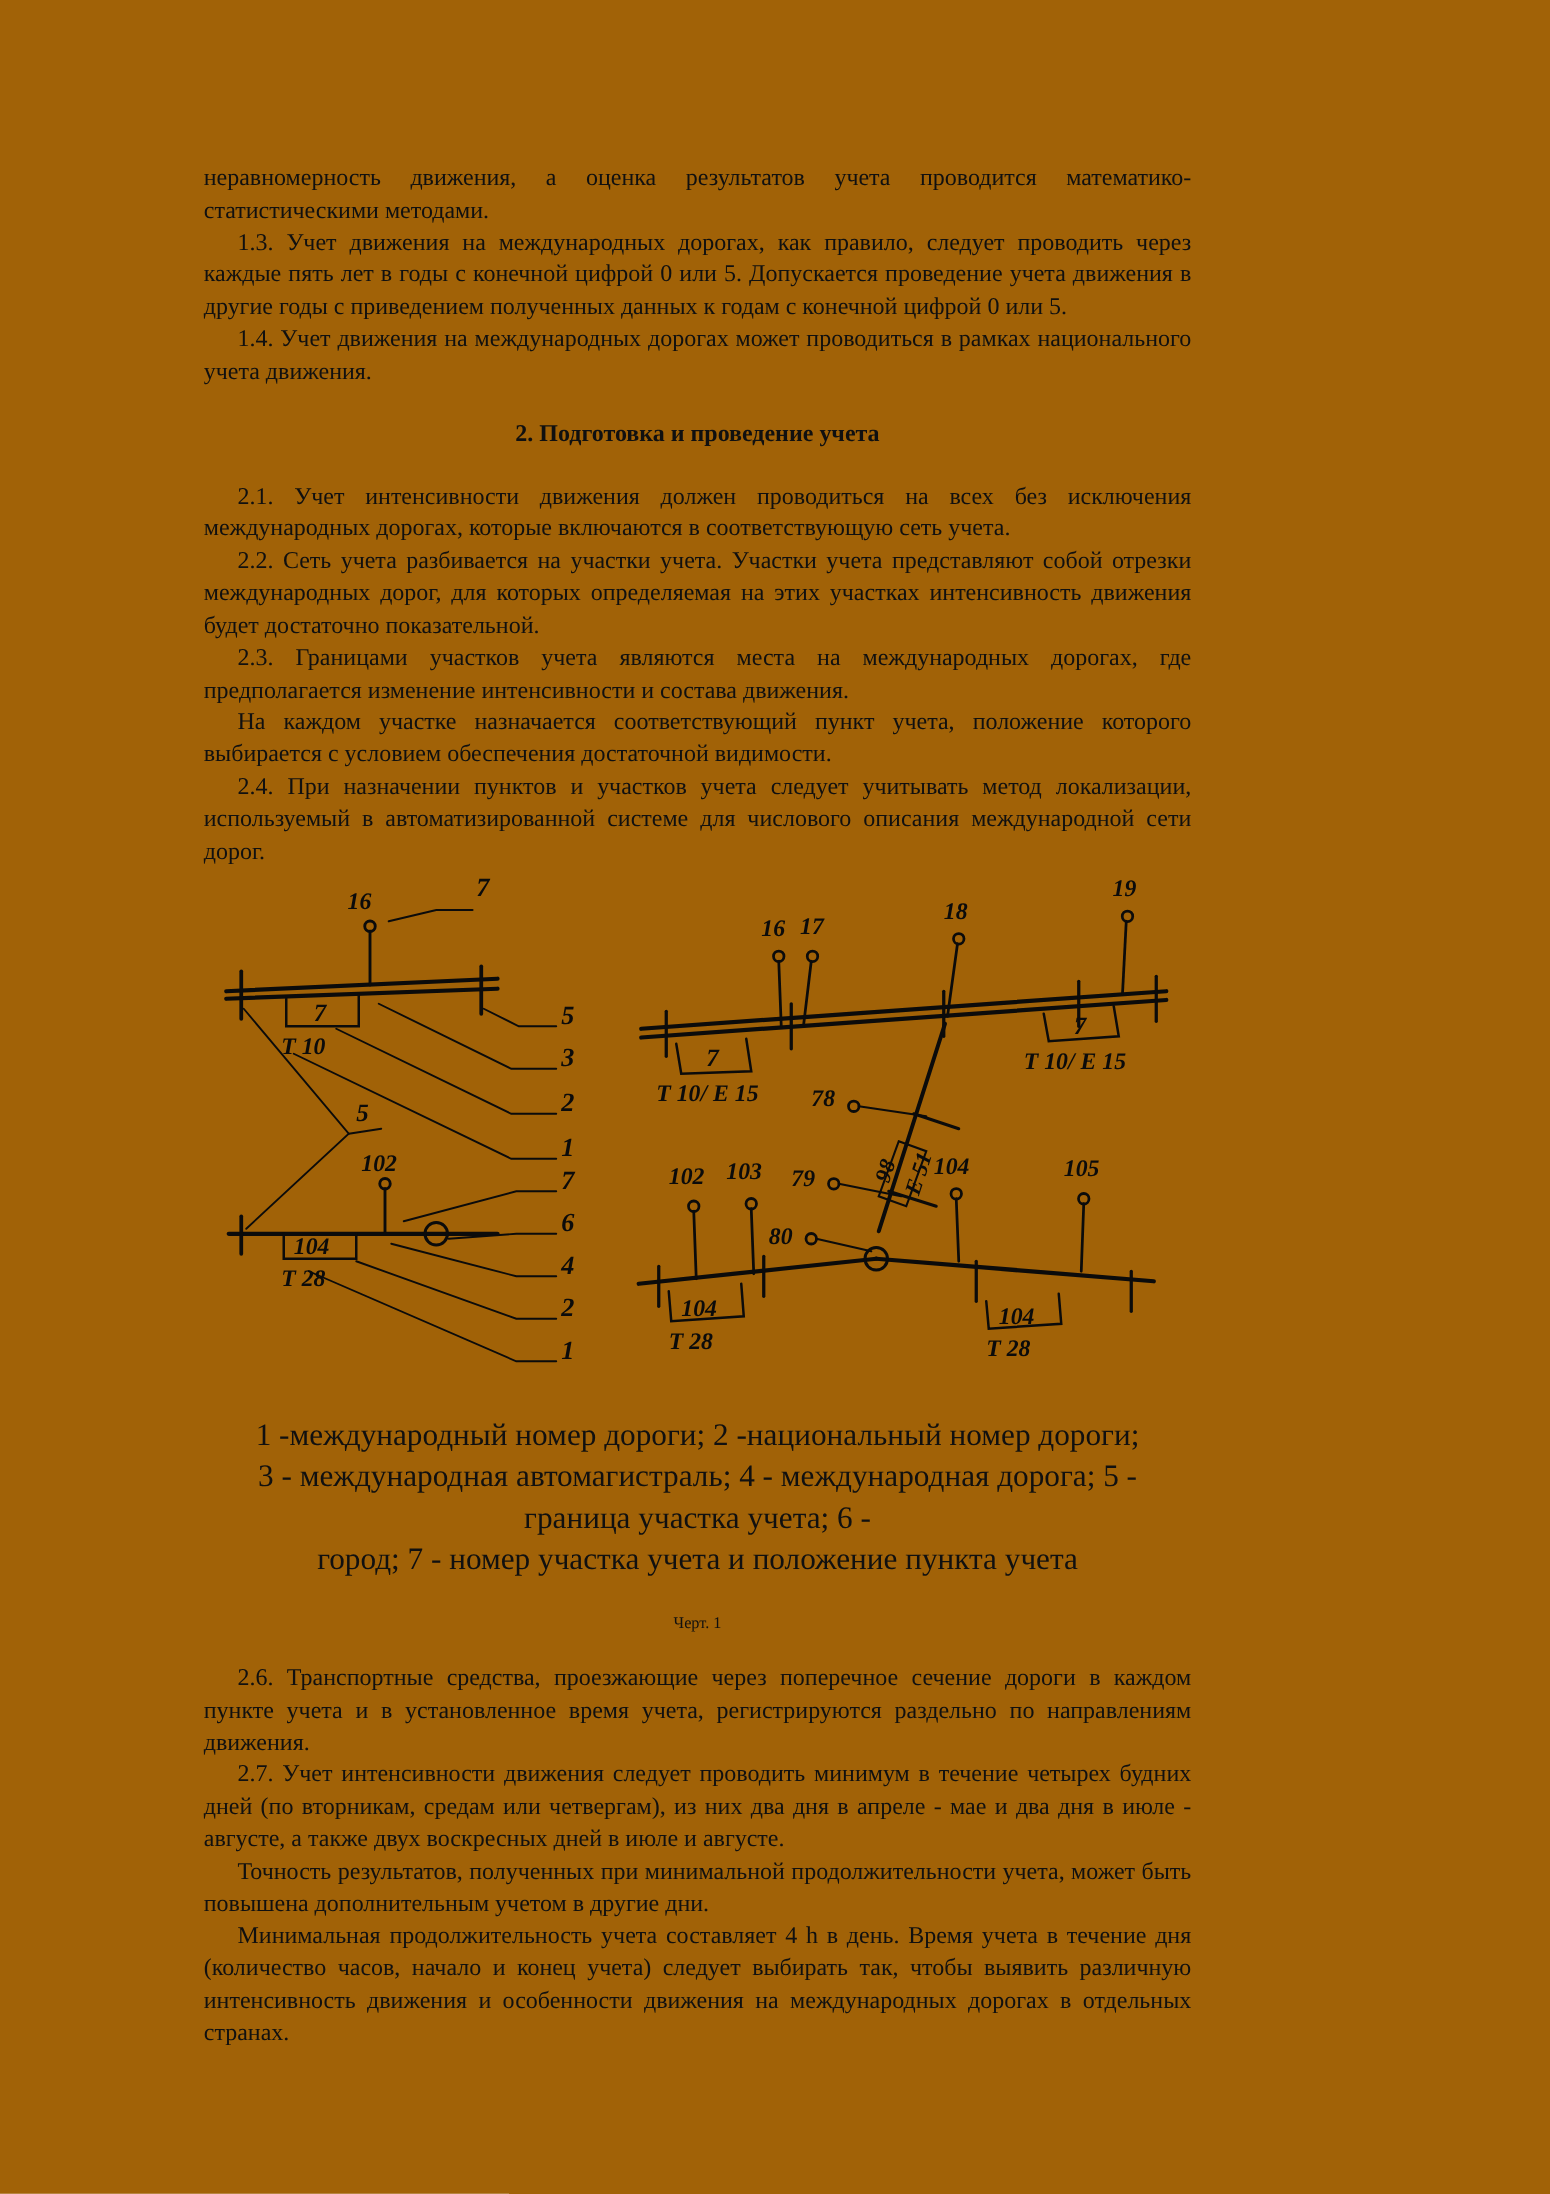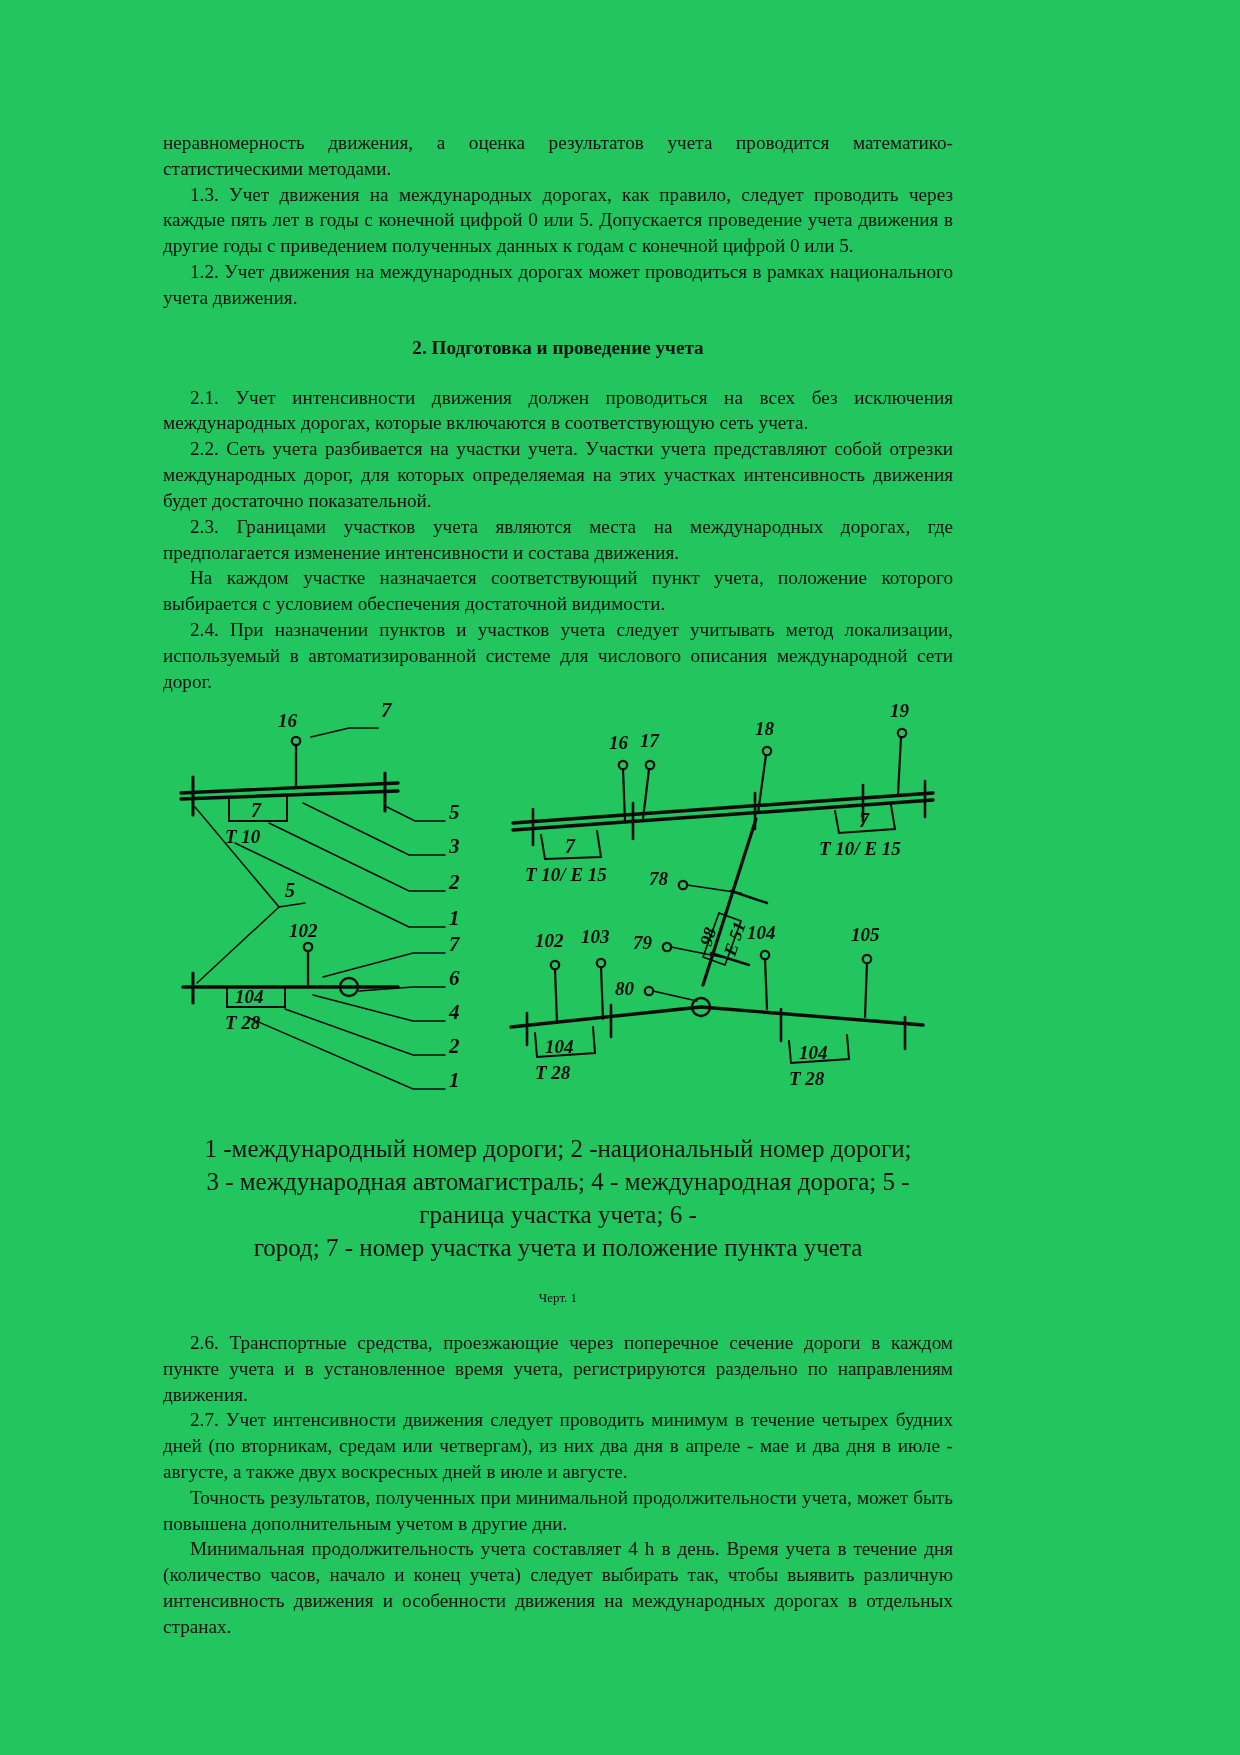--- a/index.html
+++ b/index.html
@@ -13,21 +13,21 @@
     font-family: "Liberation Serif", "DejaVu Serif", serif;
     color: #101010;
     position: relative;
     overflow: hidden;
   }
   .page {
     position: absolute;
     left: 0; top: 0;
     width: 1240px;
     height: 1755px;
-    background: #22c55e;
+    background: #a16207;
   }
   .content {
     position: absolute;
     left: 163px;
     top: 130px;
     width: 790px;
   }
   p.body-par {
     margin: 0;
     font-size: 19.2px;
@@ -78,21 +78,21 @@
   }
 </style>
 </head>
 <body>
 
 <div class="page">
   <div class="content">
 
     <p class="body-par">неравномерность движения, а оценка результатов учета проводится математико-статистическими методами.</p>
     <p class="body-par indented">1.3. Учет движения на международных дорогах, как правило, следует проводить через каждые пять лет в годы с конечной цифрой 0 или 5. Допускается проведение учета движения в другие годы с приведением полученных данных к годам с конечной цифрой 0 или 5.</p>
-    <p class="body-par indented">1.2. Учет движения на международных дорогах может проводиться в рамках национального учета движения.</p>
+    <p class="body-par indented">1.4. Учет движения на международных дорогах может проводиться в рамках национального учета движения.</p>
 
     <div class="gap-md"></div>
     <h2 class="section-heading">2. Подготовка и проведение учета</h2>
     <div class="gap-md"></div>
 
     <p class="body-par indented">2.1. Учет интенсивности движения должен проводиться на всех без исключения международных дорогах, которые включаются в соответствующую сеть учета.</p>
     <p class="body-par indented">2.2. Сеть учета разбивается на участки учета. Участки учета представляют собой отрезки международных дорог, для которых определяемая на этих участках интенсивность движения будет достаточно показательной.</p>
     <p class="body-par indented">2.3. Границами участков учета являются места на международных дорогах, где предполагается изменение интенсивности и состава движения.</p>
     <p class="body-par indented">На каждом участке назначается соответствующий пункт учета, положение которого выбирается с условием обеспечения достаточной видимости.</p>
     <p class="body-par indented">2.4. При назначении пунктов и участков учета следует учитывать метод локализации, используемый в автоматизированной системе для числового описания международной сети дорог.</p>

